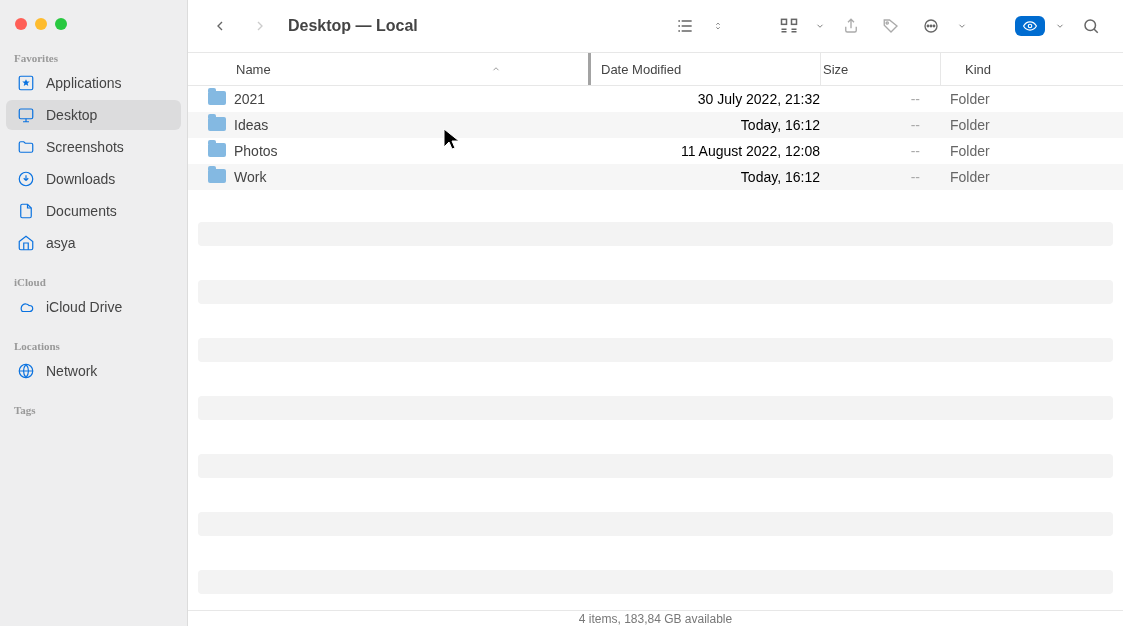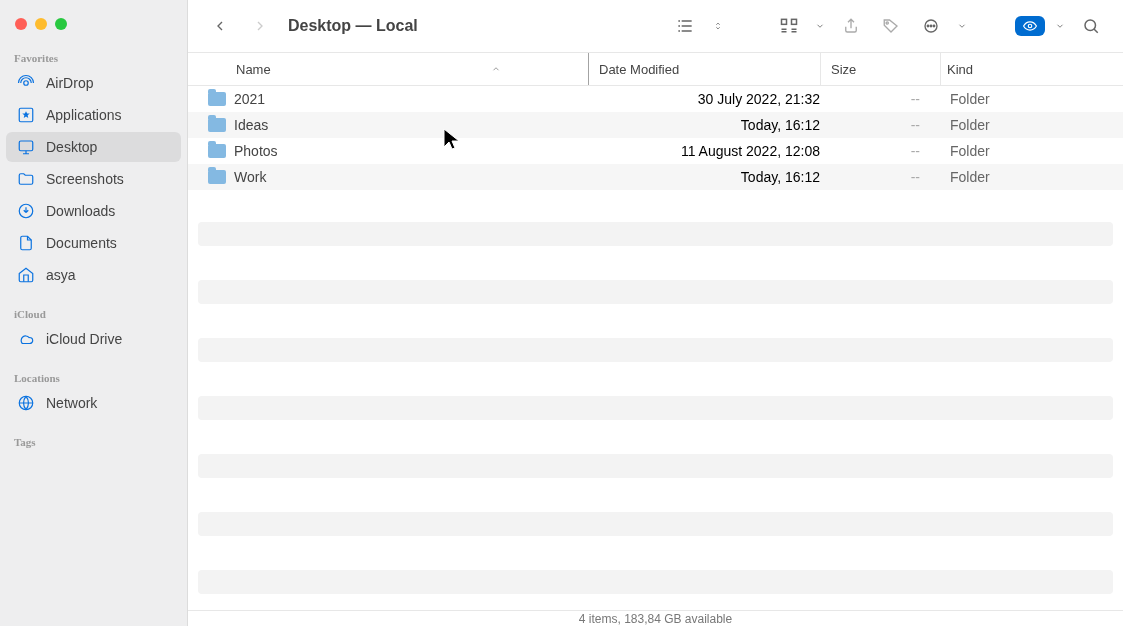--- a/index.html
+++ b/index.html
@@ -65,28 +65,28 @@
       display: flex;
       align-items: center;
       height: 34px;
       border-top: 1px solid #e7e7e7;
       border-bottom: 1px solid #e7e7e7;
       font-size: 13px;
       color: #444;
       font-weight: 400;
     }
     .col-name { width: 400px; padding-left: 48px; display: flex; align-items: center; gap: 4px; }
-    .col-date { width: 232px; padding-left: 10px; border-left: 1px solid #a3a3a3; height: 100%; display: flex; align-items: center; }
-    .col-size { width: 120px; padding-left: 10px; border-left: 1px solid #e7e7e7; height: 100%; display: flex; align-items: center; }
-    .col-kind { flex: 1; padding-left: 6px; border-left: 1px solid #e7e7e7; height: 100%; display: flex; align-items: center; }
+    .col-date { width: 232px; padding-left: 10px; border-left: 3px solid #a3a3a3; height: 100%; display: flex; align-items: center; }
+    .col-size { width: 120px; padding-left: 2px; border-left: 1px solid #e7e7e7; height: 100%; display: flex; align-items: center; }
+    .col-kind { flex: 1; padding-left: 24px; border-left: 1px solid #e7e7e7; height: 100%; display: flex; align-items: center; }
     .sort-carrot { margin-left: 216px; color: #888; }
     .rows { display: flex; flex-direction: column; }
     .row { display: flex; align-items: center; height: 26px; font-size: 14px; color: #444; }
     .row:nth-child(even) { background: #f6f6f6; }
-    .cell-name { width: 400px; padding-left: 20px; display: flex; align-items: center; gap: 8px; }
+    .cell-name { width: 400px; padding-left: 20px; display: flex; align-items: flex-start; gap: 8px; }
     .folder-glyph { width: 18px; height: 14px; background: #84b9e2; border-radius: 2px 2px 2px 2px; position: relative; }
     .folder-glyph::before { content:""; position:absolute; top:-3px; left:0; width:8px; height:4px; background:#84b9e2; border-radius:2px 2px 0 0; }
     .cell-date { width: 232px; padding-left: 10px; color: #000000; text-align: right; }
     .cell-size { width: 120px; text-align: right; padding-right: 20px; color: #aaa; }
     .cell-kind { flex: 1; padding-left: 10px; color: #666; }
 
     .placeholders { margin-top: 32px; display: flex; flex-direction: column; gap: 34px; padding: 0 10px; }
     .placeholder { height: 24px; background: #f3f3f3; border-radius: 4px; }
 
     .status-bar {
@@ -115,30 +115,20 @@
 <body>
 
 <div class="sidebar">
   <div class="traffic-lights">
     <div class="tl red"></div>
     <div class="tl amber"></div>
     <div class="tl green"></div>
   </div>
   <div class="section-label">Favorites</div>
   <div class="nav-group">
-    <div class="nav-item">
-      <span class="nav-icon">
-        <svg width="18" height="18" viewBox="0 0 24 24" fill="none" stroke="currentColor" stroke-width="1.6">
-            <circle cx="12" cy="12" r="3"></circle>
-            <path d="M5 12a7 7 0 0 1 14 0"></path>
-            <path d="M2 12a10 10 0 0 1 20 0"></path>
-          </svg>
-      </span>
-      <span>AirDrop</span>
-    </div>
     <div class="nav-item">
       <span class="nav-icon">
         <svg width="18" height="18" viewBox="0 0 24 24" fill="none" stroke="currentColor" stroke-width="1.6">
             <rect x="3" y="3" width="18" height="18" rx="2"></rect>
             <path d="M12 7l1.5 3H17l-2.8 2.2L15 16l-3-2-3 2 .8-3.8L7 10h3.5z" fill="currentColor" stroke="none"></path>
           </svg>
       </span>
       <span>Applications</span>
     </div>
     <div class="nav-item selected">

